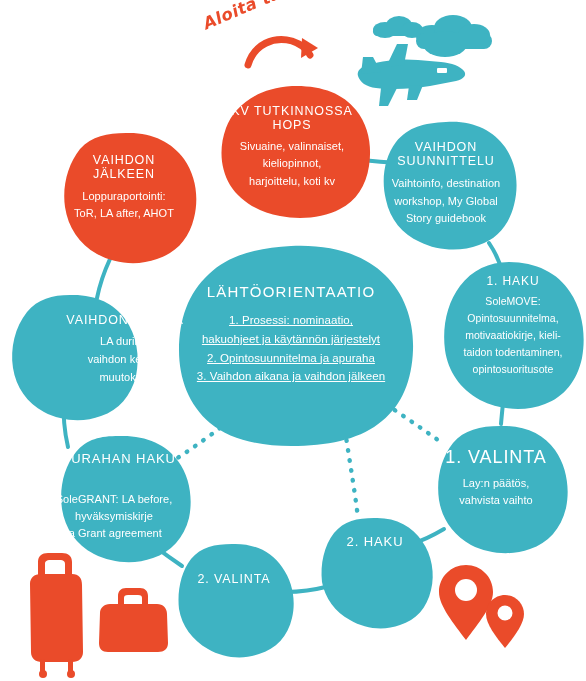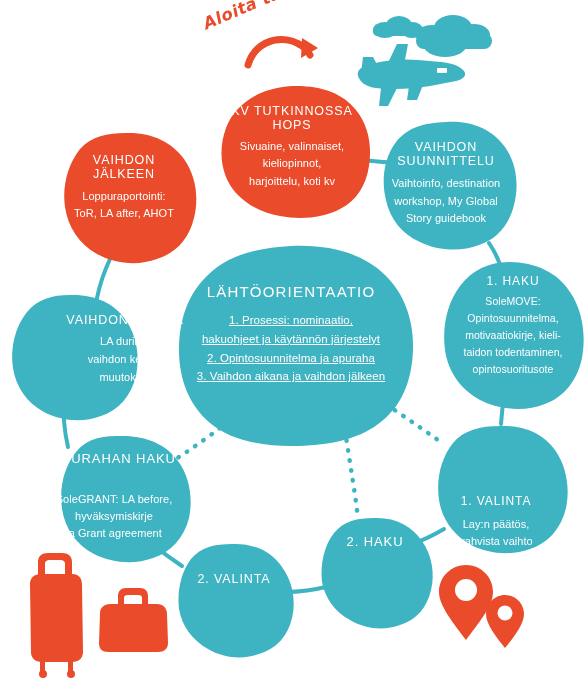--- a/index.html
+++ b/index.html
@@ -63,21 +63,21 @@
 
   #lbl-suunnittelu { left: 378px; top: 140px; width: 136px; font-size: 11px; }
   #lbl-suunnittelu .node-title { font-size: 12.5px; margin-bottom: 6px; }
   #lbl-suunnittelu .node-body { line-height: 1.62; }
 
   #lbl-haku1 { left: 442px; top: 275px; width: 142px; font-size: 10.5px; }
   #lbl-haku1 .node-title { font-size: 12px; margin-bottom: 4px; }
   #lbl-haku1 .node-body { line-height: 1.62; }
 
   #lbl-valinta1 { left: 436px; top: 447px; width: 120px; font-size: 11px; }
-  #lbl-valinta1 .node-title { font-size: 12px; margin-bottom: 7px; margin-top: 48px; }
+  #lbl-valinta1 .node-title { font-size: 18px; margin-bottom: 7px; }
   #lbl-valinta1 .node-body { line-height: 1.55; }
 
   #lbl-haku2 { left: 322px; top: 535px; width: 106px; font-size: 11px; }
   #lbl-haku2 .node-title { font-size: 13px; margin-bottom: 5px; }
   #lbl-haku2 .node-body { line-height: 1.55; }
 
   #lbl-valinta2 { left: 178px; top: 572px; width: 112px; font-size: 12.5px; }
   #lbl-valinta2 .node-title { font-size: 12.5px; margin-bottom: 0; }
 
   #lbl-apuraha { left: 46px; top: 452px; width: 136px; font-size: 11px; }

